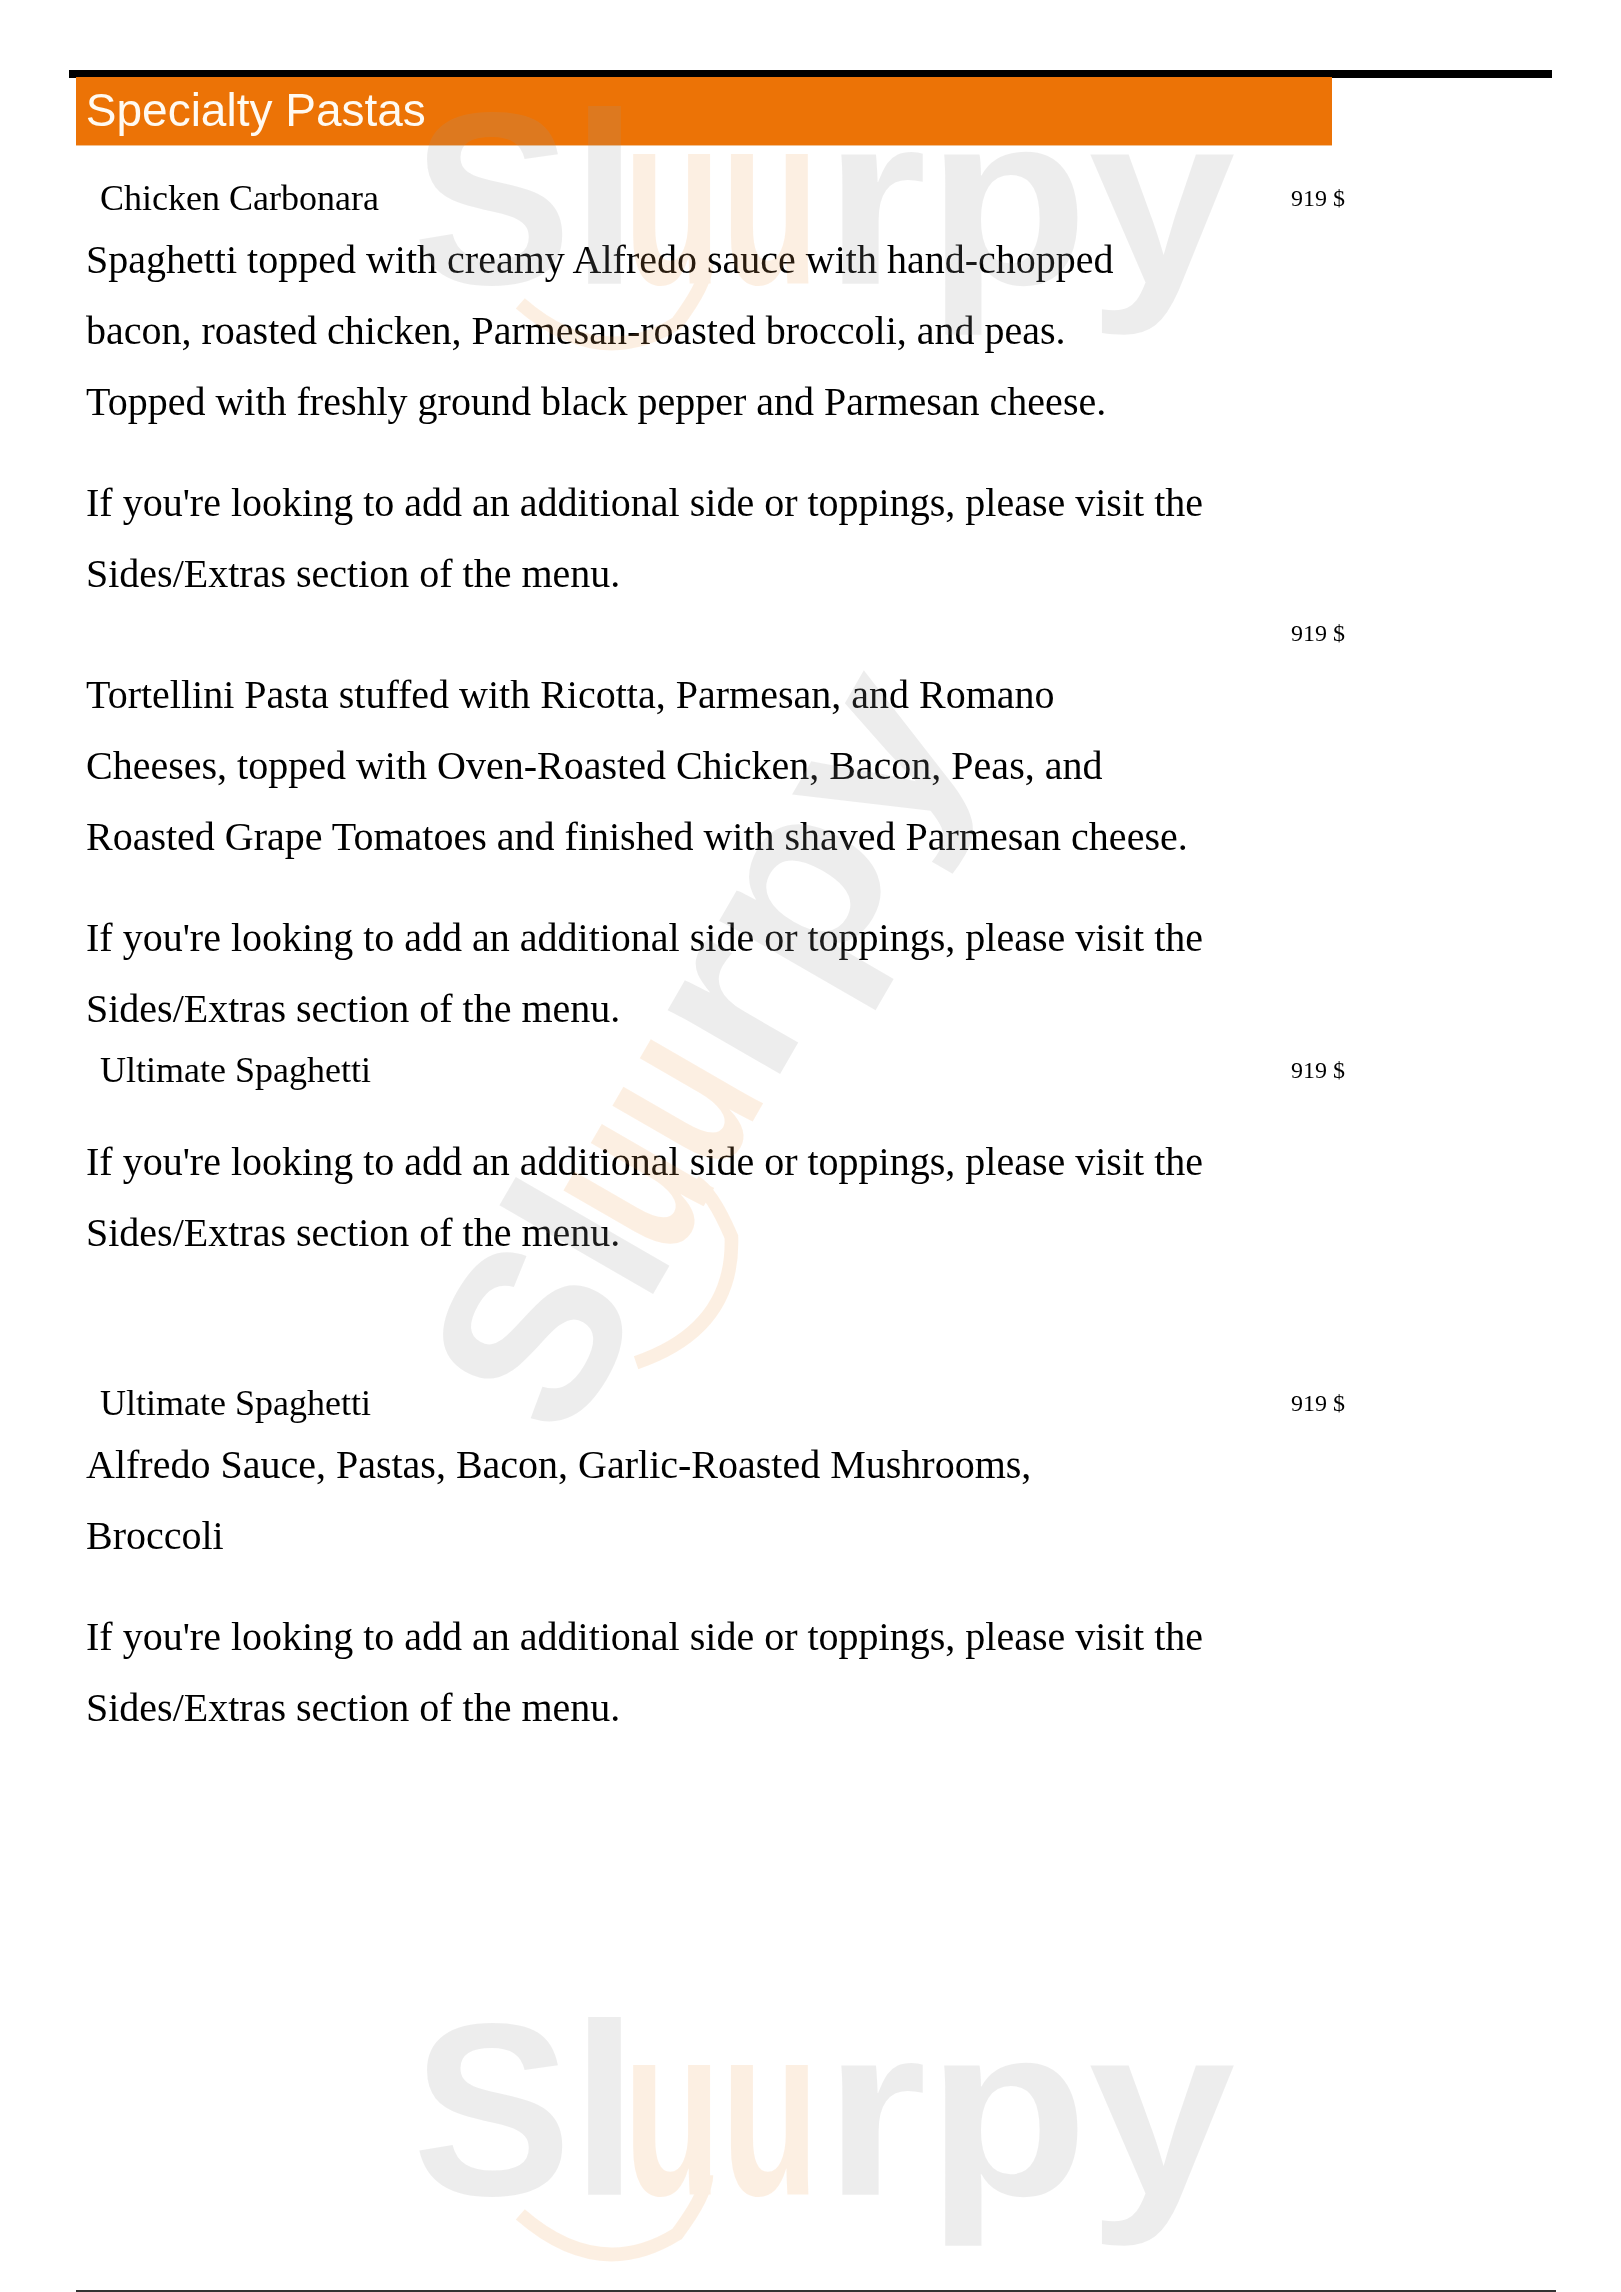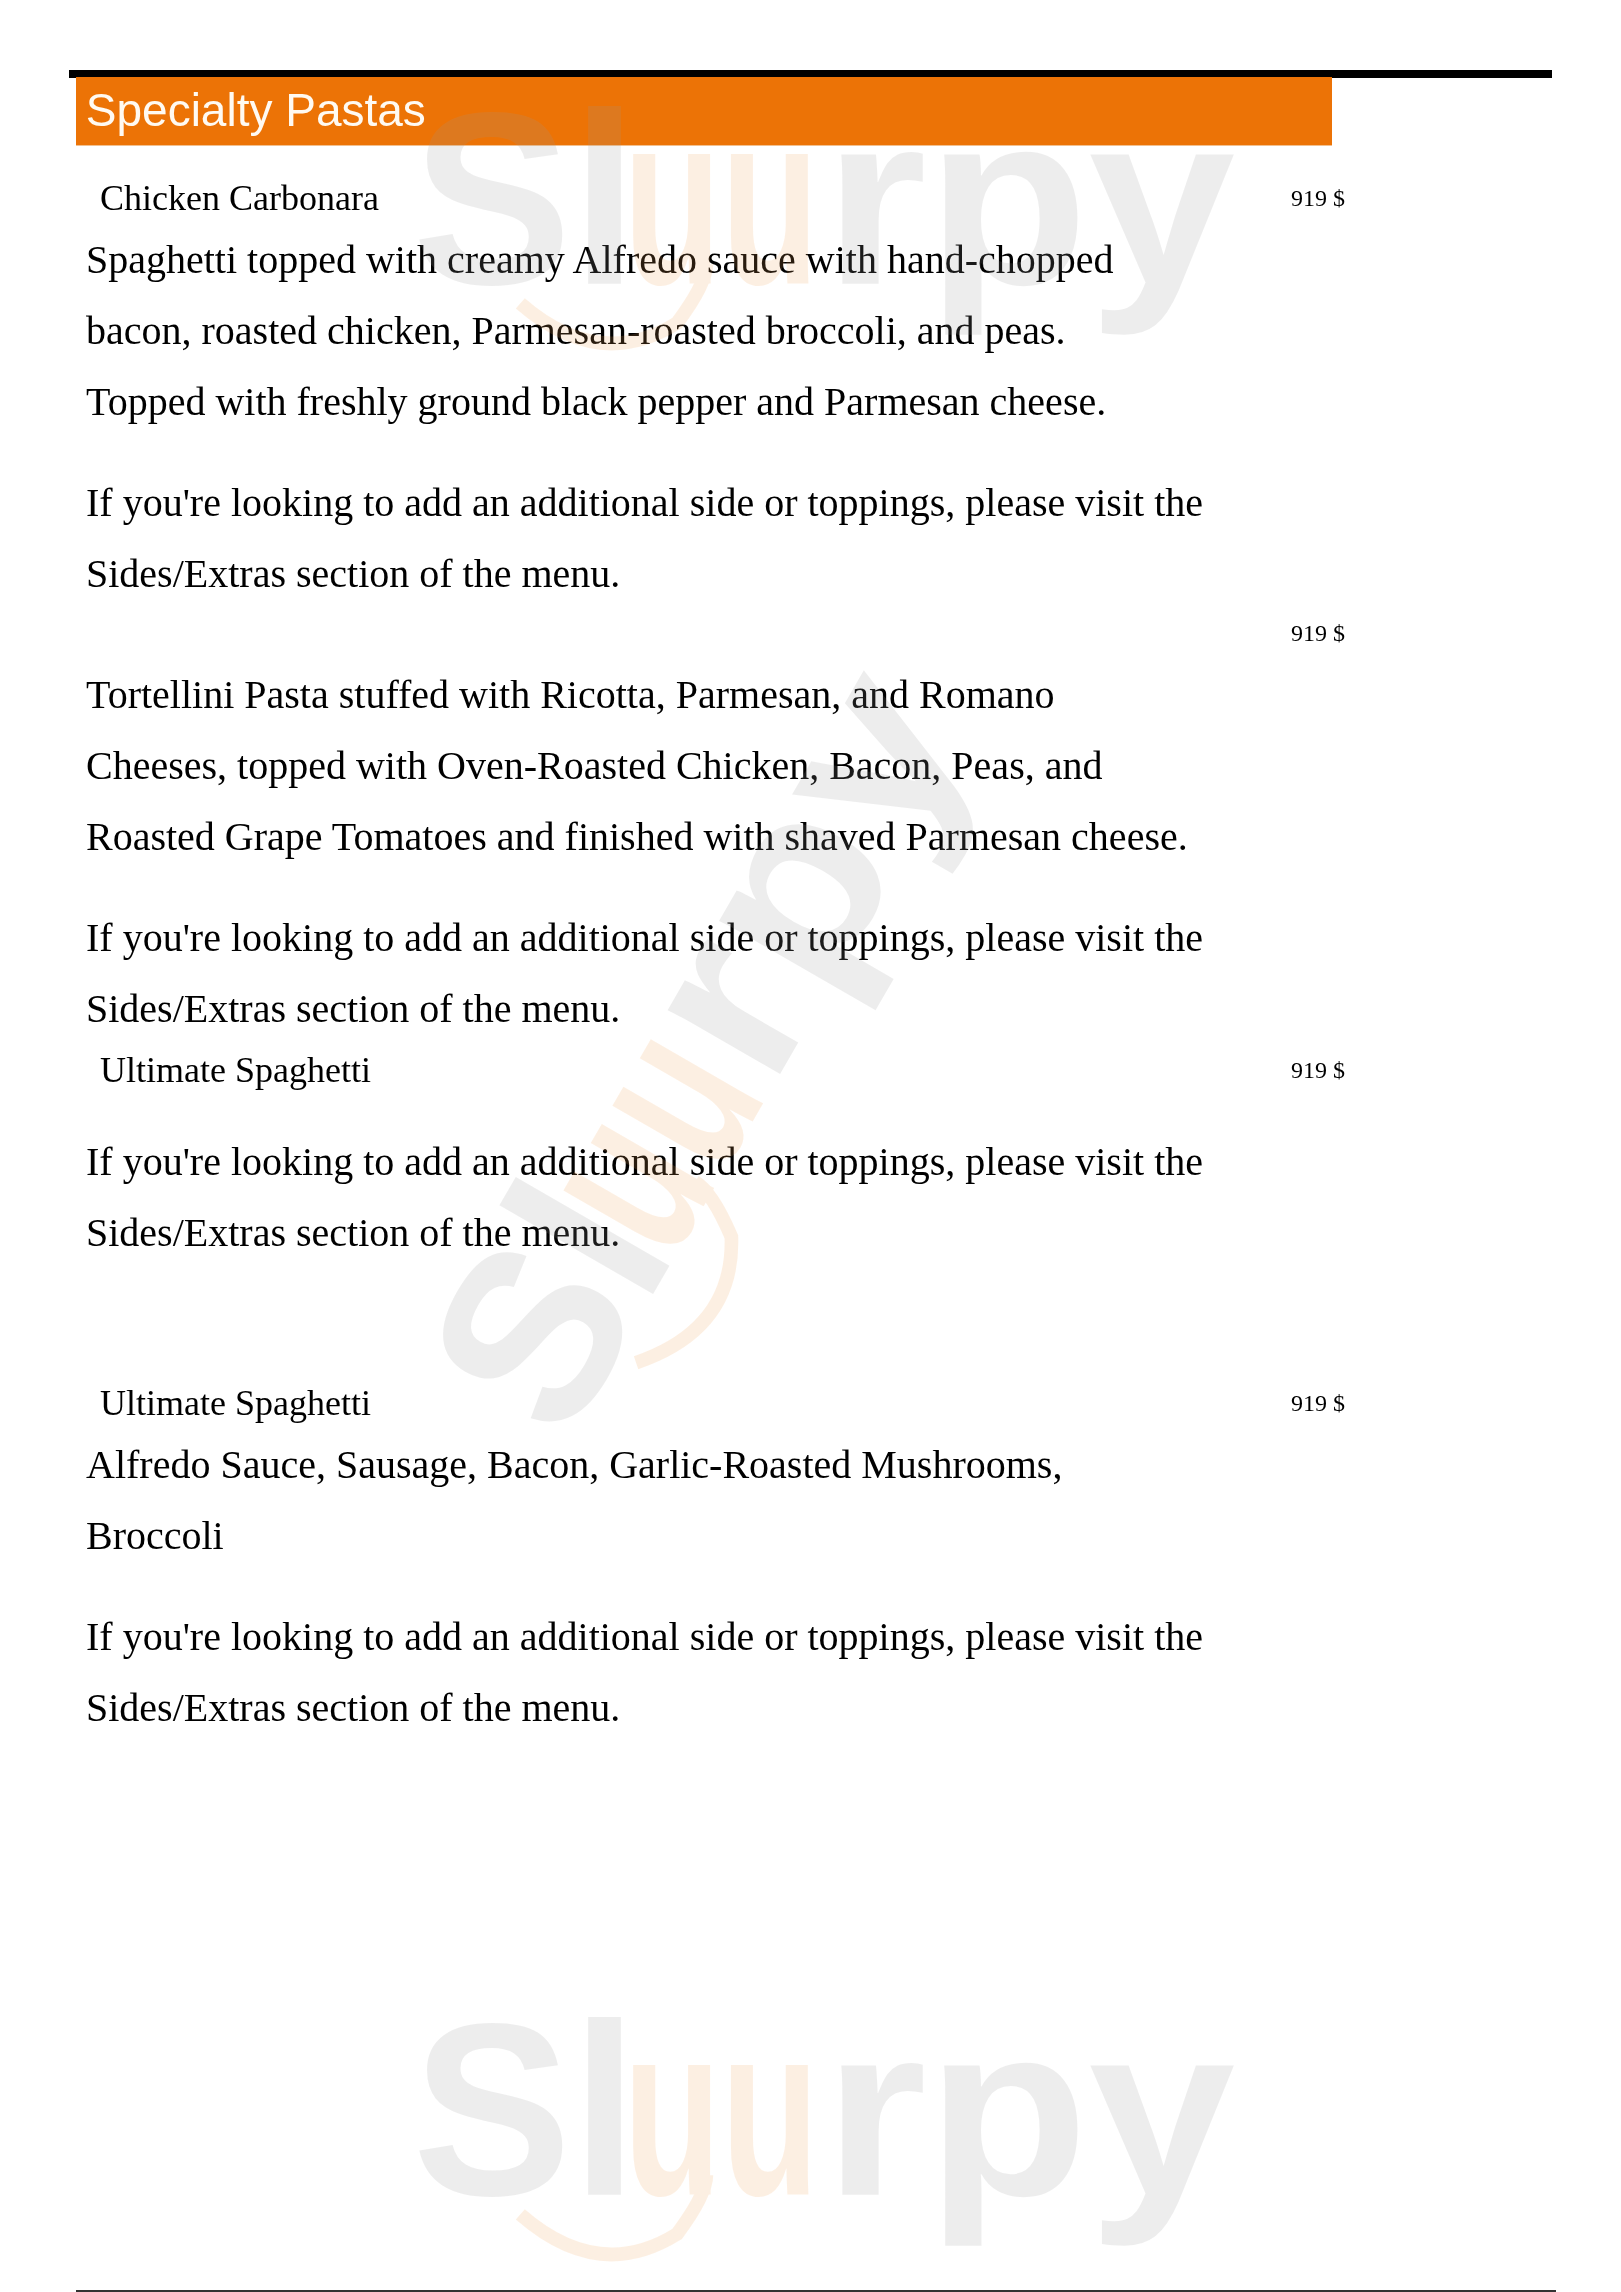--- a/index.html
+++ b/index.html
@@ -88,21 +88,21 @@
   </div>
   <div class="item-note">If you're looking to add an additional side or toppings, please visit the
 Sides/Extras section of the menu.</div>
 </div>
 
 <div class="item" style="top:1378px">
   <div class="item-head">
     <div class="item-name">Ultimate Spaghetti</div>
     <div class="item-price">919 $</div>
   </div>
-  <div class="item-desc">Alfredo Sauce, Sausage, Bacon, Garlic-Roasted Mushrooms,
+  <div class="item-desc">Alfredo Sauce, Pastas, Bacon, Garlic-Roasted Mushrooms,
 Broccoli</div>
   <div class="item-note">If you're looking to add an additional side or toppings, please visit the
 Sides/Extras section of the menu.</div>
 </div>
 
 <svg class="watermark" style="left:412px; top:39px; opacity:0.17" width="863" height="333" viewBox="0 0 880 340">
   <text x="0" y="250" font-family="Liberation Sans, sans-serif" font-weight="bold" font-size="250" class="wm-grey" textLength="230" lengthAdjust="spacingAndGlyphs">Sl</text>
   <text x="215" y="250" font-family="Liberation Sans, sans-serif" font-weight="bold" font-size="250" class="wm-peach" textLength="200" lengthAdjust="spacingAndGlyphs">uu</text>
   <text x="420" y="250" font-family="Liberation Sans, sans-serif" font-weight="bold" font-size="250" class="wm-grey" textLength="420" lengthAdjust="spacingAndGlyphs">rpy</text>
   <path d="M110 270 Q190 340 270 290 Q300 250 300 230" stroke="#f3a65a" stroke-width="14" fill="none"></path>

